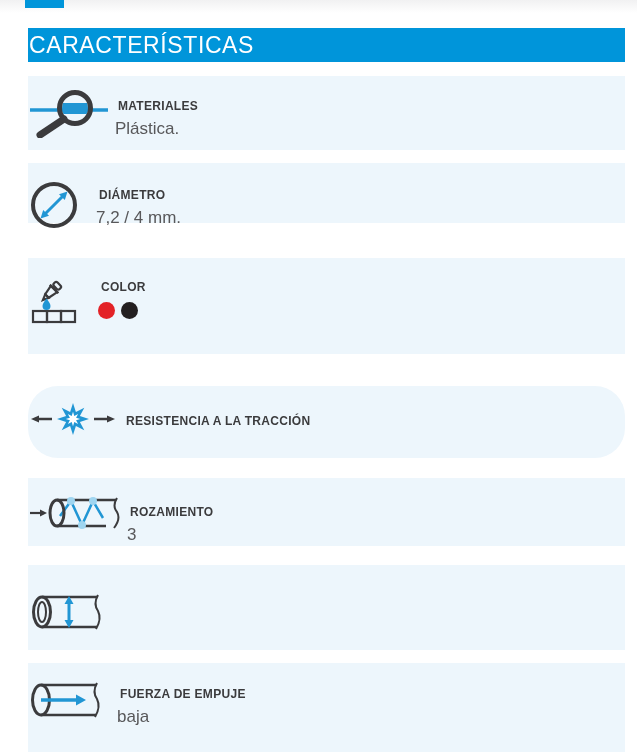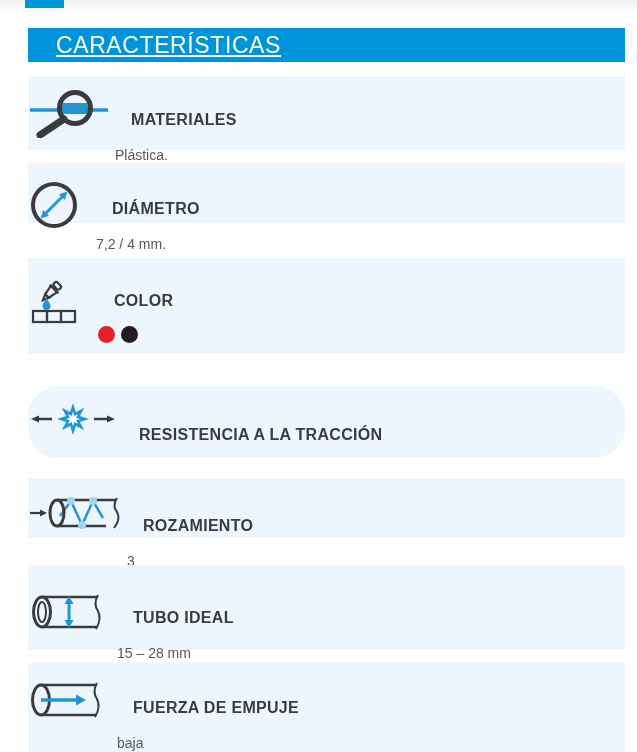--- a/index.html
+++ b/index.html
@@ -9,31 +9,31 @@
     --accent-bar:#0095da;
   }
   html,body{margin:0;padding:0;background:#ffffff;}
   .page{position:relative;width:637px;height:752px;background:#ffffff;overflow:hidden;
         font-family:"Liberation Sans","DejaVu Sans",sans-serif;}
   .top-shadow{position:absolute;left:0;top:0;width:637px;height:13px;
         background:linear-gradient(#f1f1f2,#ffffff);}
   .top-accent{position:absolute;left:25px;top:0;width:39px;height:8px;background:var(--accent-bar);}
   .section-header{position:absolute;left:28px;top:28px;width:597px;height:34px;box-sizing:border-box;
         background:var(--header-bg);color:var(--header-text);font-size:23px;font-weight:400;
-        letter-spacing:0.6px;line-height:34px;padding-left:28px;text-decoration:underline;}
+        letter-spacing:0.6px;line-height:34px;padding-left:1px;}
   .row{position:absolute;left:28px;width:597px;background:var(--band-bg);}
   .row .icon{position:absolute;display:block;}
   .row .text{position:absolute;}
-  .row h3{margin:16px;font-size:16px;line-height:19px;font-weight:bold;color:var(--title-text);letter-spacing:0.3px;}
-  .row p{margin:3px 0 0;font-size:14px;line-height:20px;font-weight:400;color:var(--value-text);}
+  .row h3{margin:3px;font-size:12px;line-height:19px;font-weight:bold;color:var(--title-text);letter-spacing:0.3px;}
+  .row p{margin:3px 0 0;font-size:17px;line-height:20px;font-weight:400;color:var(--value-text);}
   .row-1{top:76px;height:74px;}  .row-1 .icon{left:2px;top:10px;}  .row-1 .text{left:87px;top:18px;}
   .row-2{top:163px;height:60px;} .row-2 .icon{left:2px;top:18px;}  .row-2 .text{left:68px;top:20px;}
   .row-3{top:258px;height:96px;}.row-3 .icon{left:3px;top:14px;}  .row-3 .text{left:70px;top:17px;}
   .row-4{top:386px;height:72px;border-radius:30px;} .row-4 .icon{left:2px;top:14px;}  .row-4 .text{left:95px;top:23px;}
-  .row-5{top:478px;height:60px;} .row-5 .icon{left:2px;top:14px;}  .row-5 .text{left:99px;top:22px;}
+  .row-5{top:478px;height:68px;} .row-5 .icon{left:2px;top:14px;}  .row-5 .text{left:99px;top:22px;}
   .row-6{top:565px;height:85px;} .row-6 .icon{left:3px;top:26px;}  .row-6 .text{left:89px;top:27px;}
   .row-7{top:663px;height:106px;} .row-7 .icon{left:2px;top:16px;}  .row-7 .text{left:89px;top:19px;}
   .swatches{display:flex;gap:6px;margin-top:5px;}
   .swatch{width:17px;height:17px;border-radius:50%;}
   
   .ic-dark{stroke:var(--icon-dark);fill:none;}
   .ic-dark-fill{fill:var(--icon-dark);stroke:none;}
   .ic-blue{stroke:var(--icon-blue);fill:none;}
   .ic-blue-fill{fill:var(--icon-blue);stroke:none;}
   .ic-blue-light{fill:var(--icon-blue-light);stroke:none;}
@@ -153,24 +153,20 @@
         <line class="ic-dark" x1="11" y1="6" x2="66" y2="6" stroke-width="2.5"></line>
         <line class="ic-dark" x1="11" y1="36" x2="66" y2="36" stroke-width="2.5"></line>
         <path class="ic-dark" d="M67,4 q-5,9 0,16 q4,8 -2,18" stroke-width="2"></path>
         <ellipse class="ic-dark" cx="11" cy="21" rx="8.5" ry="15" stroke-width="3"></ellipse>
         <ellipse class="ic-dark" cx="11" cy="21" rx="4" ry="10" stroke-width="2"></ellipse>
         <line class="ic-blue" x1="38" y1="11" x2="38" y2="31" stroke-width="3"></line>
         <polygon class="ic-blue-fill" points="38,5 33.5,13 42.5,13"></polygon>
         <polygon class="ic-blue-fill" points="38,37 33.5,29 42.5,29"></polygon>
       </svg>
     </span>
-    <div class="text">
-      <h3>TUBO IDEAL</h3>
-      <p>15 – 28 mm</p>
-    </div>
   </section>
 
   <section class="row row-7">
     <span class="icon">
       <svg width="74" height="42" viewBox="0 0 74 42">
         <line class="ic-dark" x1="11" y1="6" x2="66" y2="6" stroke-width="2.5"></line>
         <line class="ic-dark" x1="11" y1="36" x2="66" y2="36" stroke-width="2.5"></line>
         <path class="ic-dark" d="M67,4 q-5,9 0,16 q4,8 -2,18" stroke-width="2"></path>
         <ellipse class="ic-dark" cx="11" cy="21" rx="8.5" ry="15" stroke-width="3"></ellipse>
         <line class="ic-blue" x1="11" y1="21" x2="49" y2="21" stroke-width="3.5"></line>

